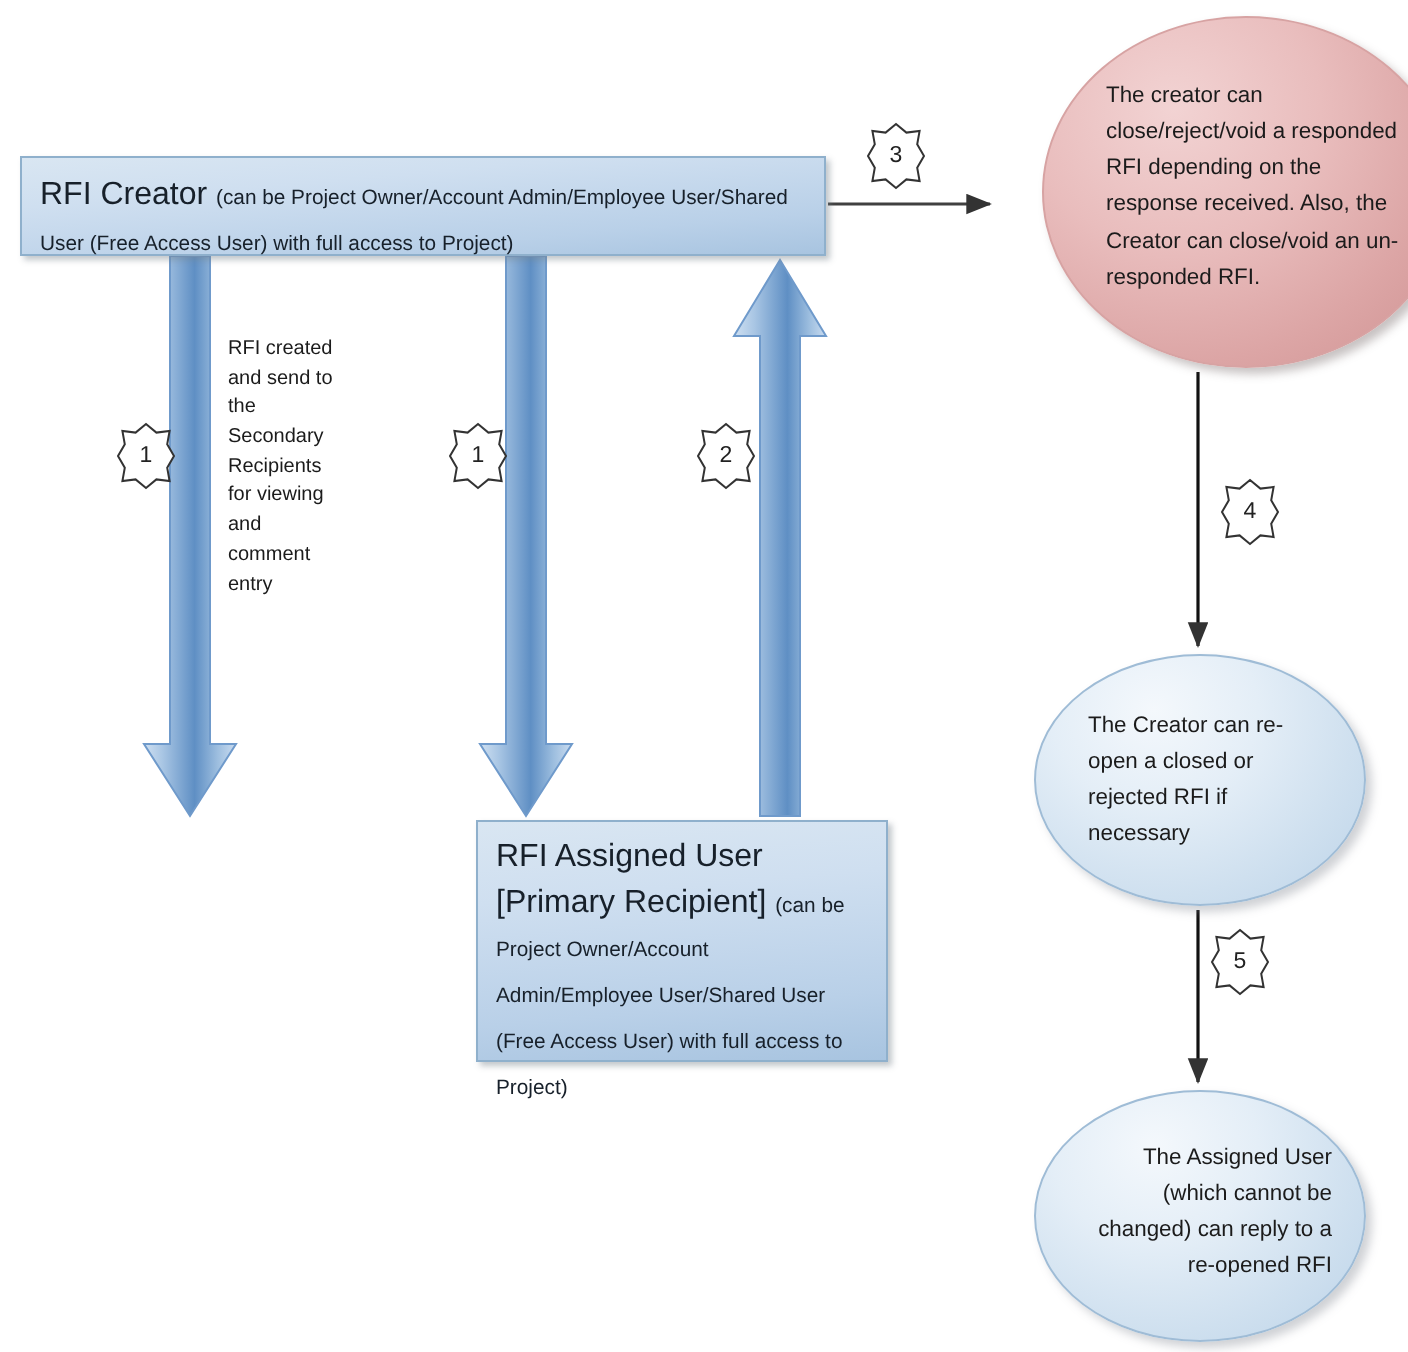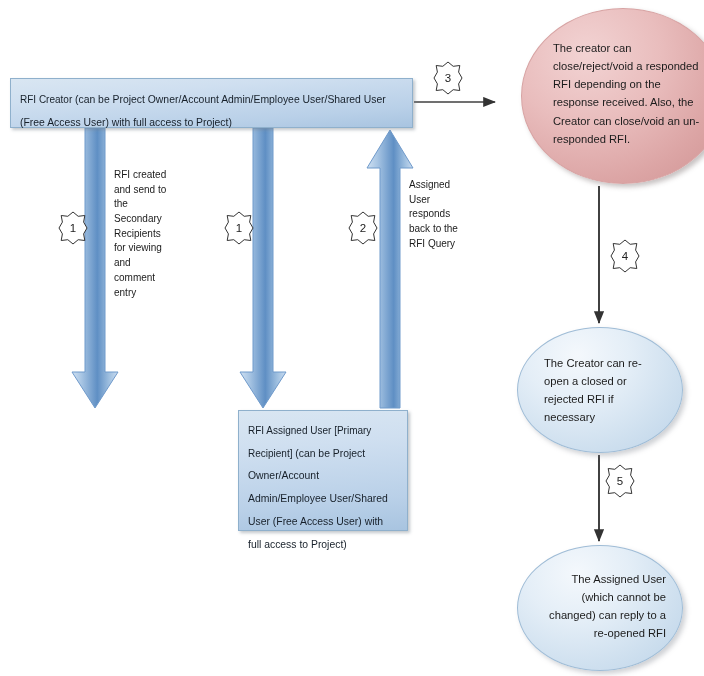--- a/index.html
+++ b/index.html
@@ -17,26 +17,26 @@
   
   .rbox{
     position:absolute;
     box-sizing:border-box;
     border:1px solid #8fb0cc;
     background:linear-gradient(175deg,#d9e6f2 0%,#cfdff0 30%,#b9d0e8 75%,#a8c4e0 100%);
     box-shadow:2px 2px 3px rgba(120,130,140,.45);
     padding:7px 9px 4px 9px;
     line-height:1.42;
   }
-  .rbox .big{font-size:10px;color:#17202a;}
+  .rbox .big{font-size:16px;color:#17202a;}
   .rbox .small{font-size:10.4px;color:#17202a;}
 
   #creator-box{left:10px;top:78px;width:403px;height:50px;padding-top:8px;}
   #cc-box{left:3px;top:410px;width:181px;height:121px;}
-  #assigned-box{left:238px;top:410px;width:170px;height:121px;}
+  #assigned-box{left:238px;top:410px;width:206px;height:121px;}
 
   
   .ell{
     position:absolute;
     border-radius:50%;
     box-sizing:border-box;
     font-size:11.2px;
     line-height:1.62;
     color:#1b1b1b;
   }
@@ -156,21 +156,20 @@
 
   <div class="ell" id="reopen-ellipse">
     <div class="txt">The Creator can re-open a closed or rejected RFI if necessary</div>
   </div>
 
   <div class="ell" id="reply-ellipse">
     <div class="txt">The Assigned User (which cannot be changed) can reply to a re-opened RFI</div>
   </div>
 
   <div class="alabel" id="label-left">RFI created and send to the Secondary Recipients for viewing and comment entry</div>
-  <div class="alabel" id="label-up">Assigned User responds back to the RFI Query</div>
 
   <div class="badge" id="badge1">
     <svg width="30" height="34" viewBox="0 0 30 34">
       <polygon points="15,1 20.2,5.3 26.8,4.5 25.6,11.1 29,17 25.6,22.9 26.8,29.5 20.2,28.7 15,33 9.8,28.7 3.2,29.5 4.4,22.9 1,17 4.4,11.1 3.2,4.5 9.8,5.3" fill="#ffffff" stroke="#333333" stroke-width="1"></polygon>
     </svg>
     <span>1</span>
   </div>
 
   <div class="badge" id="badge2">
     <svg width="30" height="34" viewBox="0 0 30 34">

